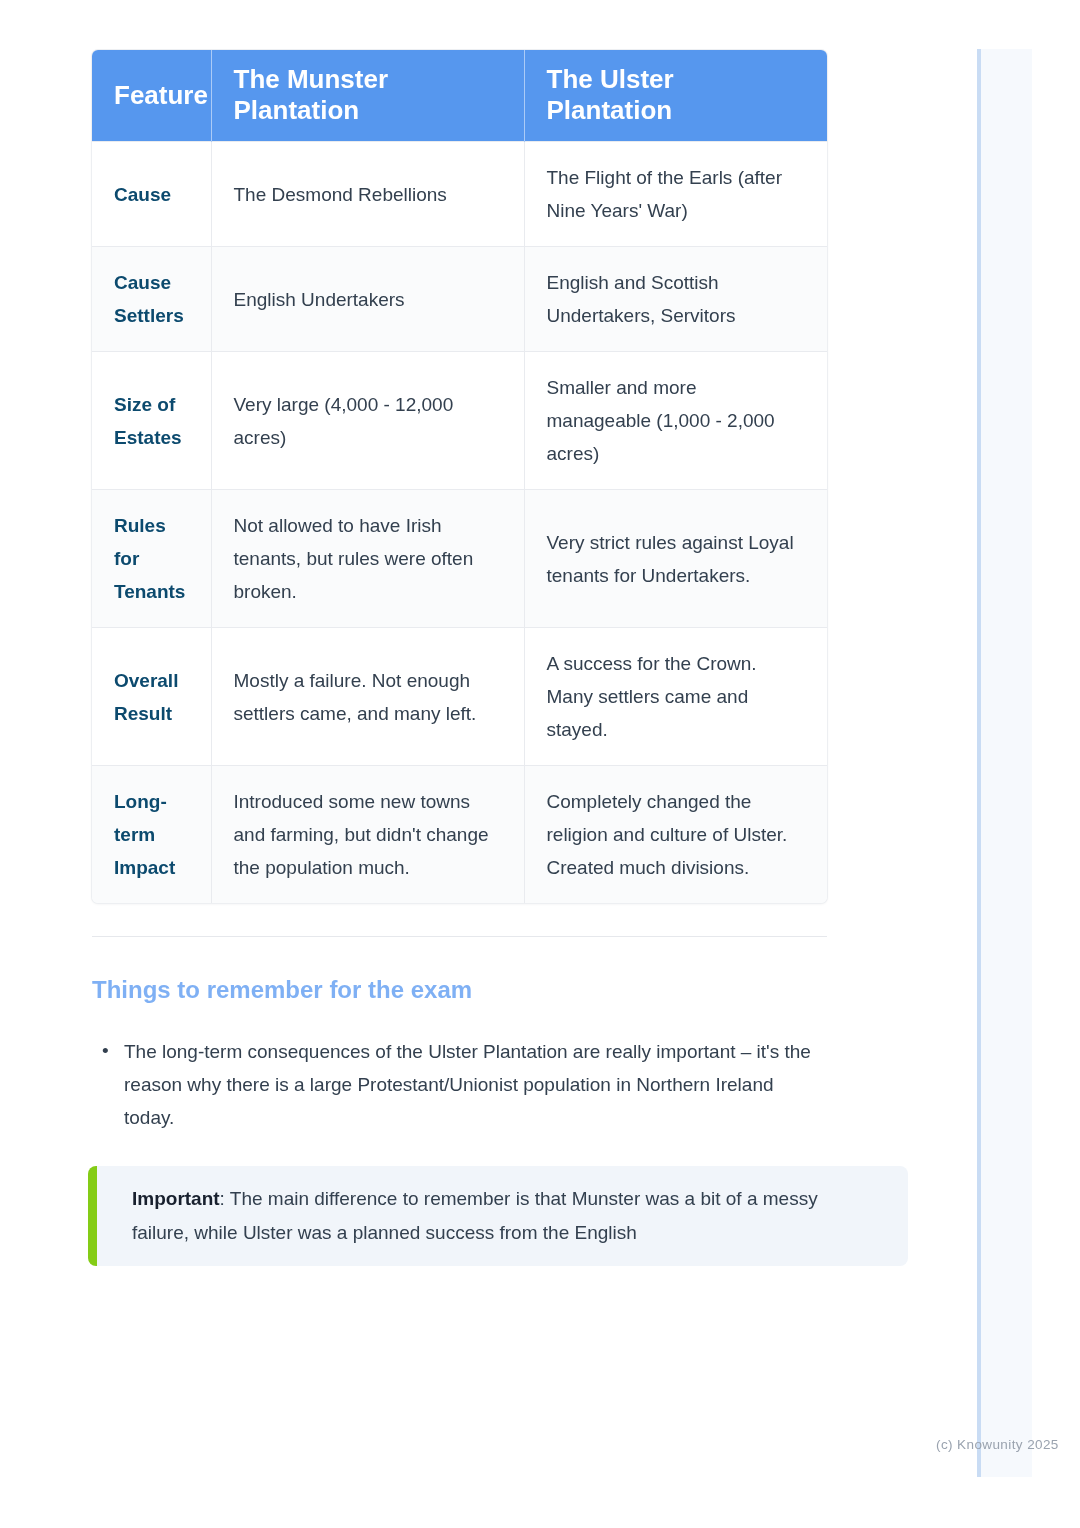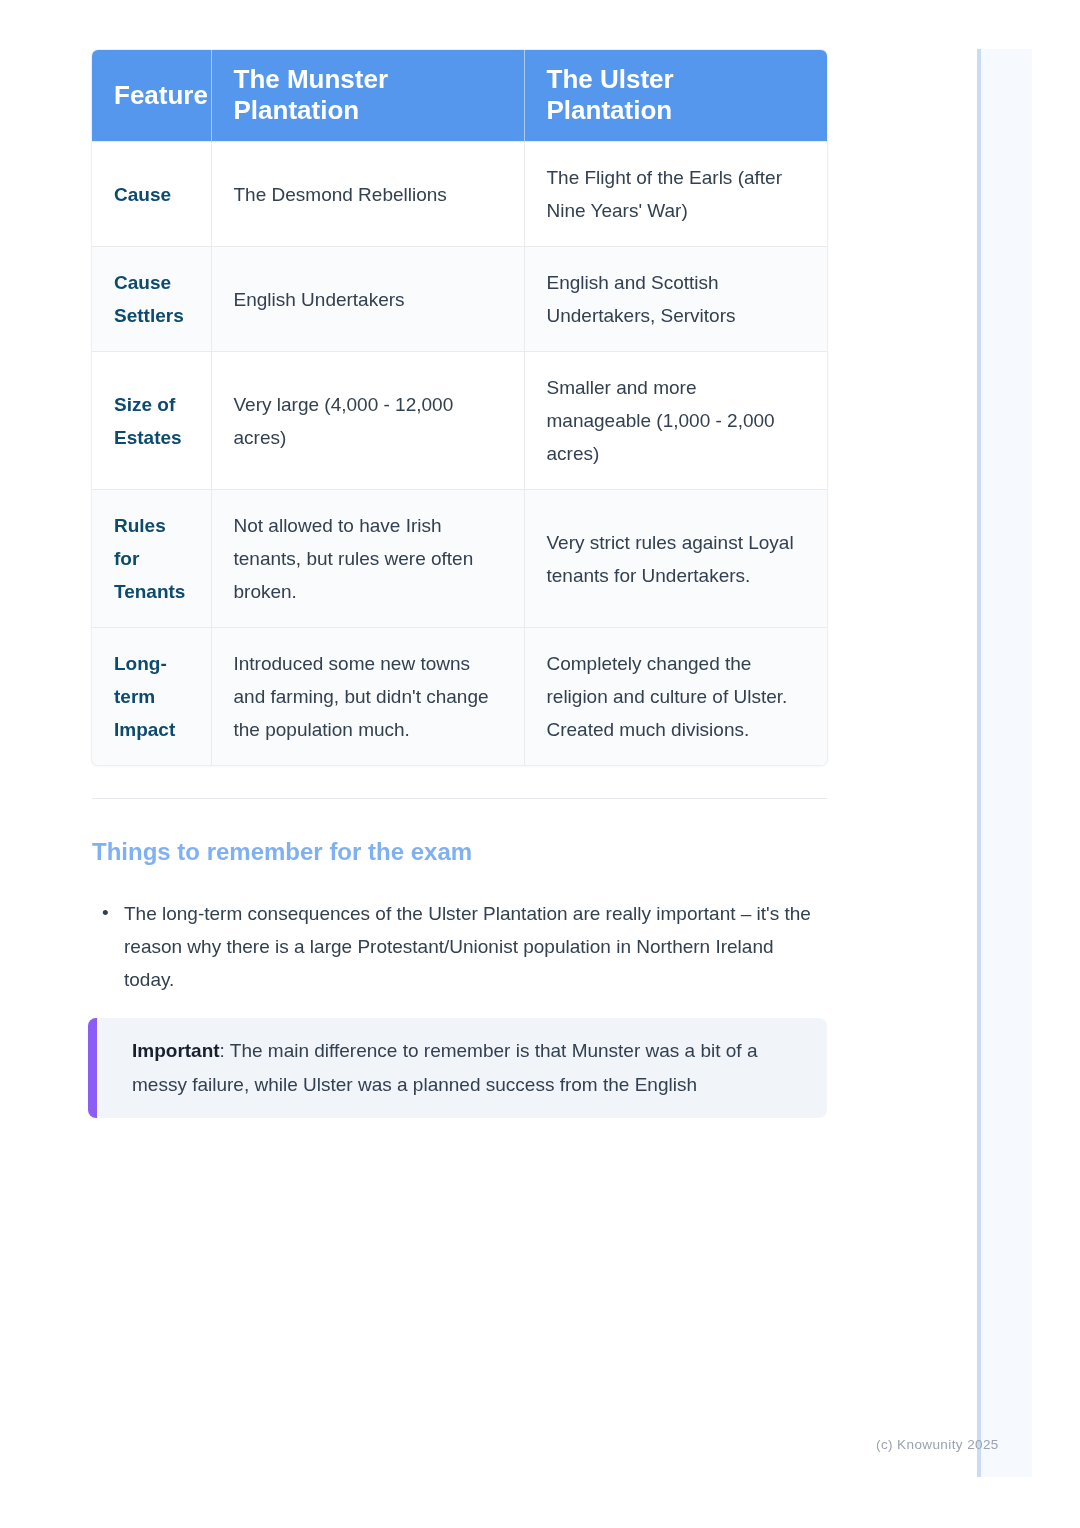--- a/index.html
+++ b/index.html
@@ -91,45 +91,45 @@
   ul.notes li::before {
     content: "\2022";
     position: absolute;
     left: 10px; top: -1px;
     color: #33404F;
   }
   ul.notes em { font-style: italic; }
 
   
   .callout {
-    margin-top: 22px;
+    margin-top: 32px;
     margin-left: -4px;
-    width: 739px;
+    width: 820px;
     background: #F1F5FA;
-    border-left: 9px solid #8b5cf6;
+    border-left: 9px solid #84cc16;
     border-radius: 8px;
     padding: 16px 40px 16px 35px;
     font-size: 19px;
     line-height: 34px;
     color: #33404F;
   }
   .callout strong { font-weight: 700; color: #18202E; }
 
   
   .page-strip {
     position: absolute;
     left: 977px; top: 49px;
     width: 55px; height: 1428px;
     background: #F6F9FD;
     border-left: 4px solid #C9DCF4;
     z-index: 1;
   }
   .footer-watermark {
     position: absolute;
-    left: 876px; top: 1437px;
+    left: 936px; top: 1437px;
     font-size: 13.5px;
     letter-spacing: 0.4px;
     color: #9AA3AF;
     z-index: 2;
     white-space: nowrap;
   }
 </style>
 </head>
 <body>
 
@@ -164,20 +164,25 @@
           <tr>
           <td class="feature">Size of Estates</td>
           <td>Very large (4,000 - 12,000 acres)</td>
           <td>Smaller and more manageable (1,000 - 2,000 acres)</td>
         </tr>
           <tr class="alt">
           <td class="feature">Rules for Tenants</td>
           <td>Not allowed to have Irish tenants, but rules were often broken.</td>
           <td>Very strict rules against Loyal tenants for Undertakers.</td>
         </tr>
+          <tr>
+          <td class="feature">Overall Result</td>
+          <td>Mostly a failure. Not enough settlers came, and many left.</td>
+          <td>A success for the Crown. Many settlers came and stayed.</td>
+        </tr>
           <tr class="alt">
           <td class="feature">Long-term Impact</td>
           <td>Introduced some new towns and farming, but didn't change the population much.</td>
           <td>Completely changed the religion and culture of Ulster. Created much divisions.</td>
         </tr>
         </tbody>
     </table>
   </div>
 
   <div class="divider"></div>

